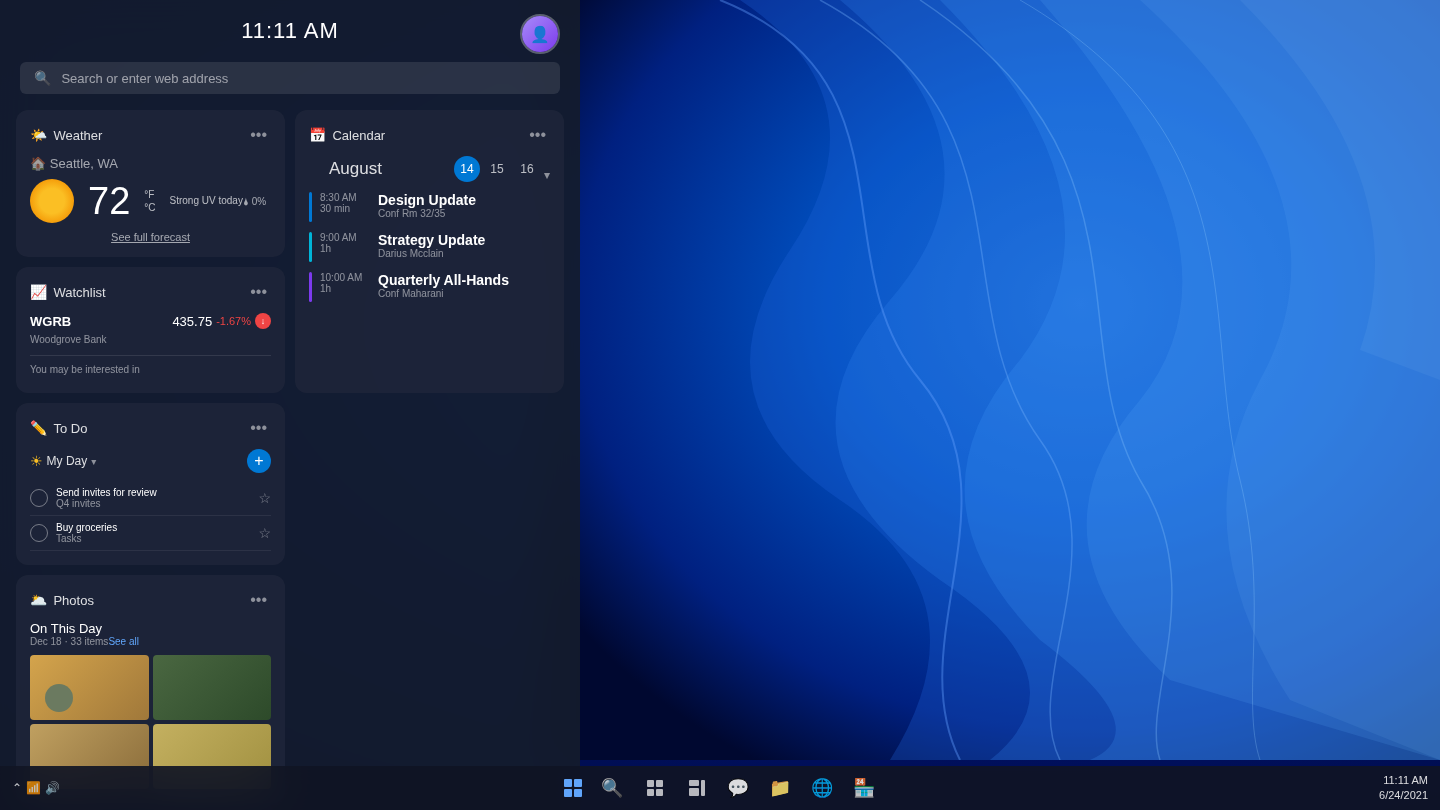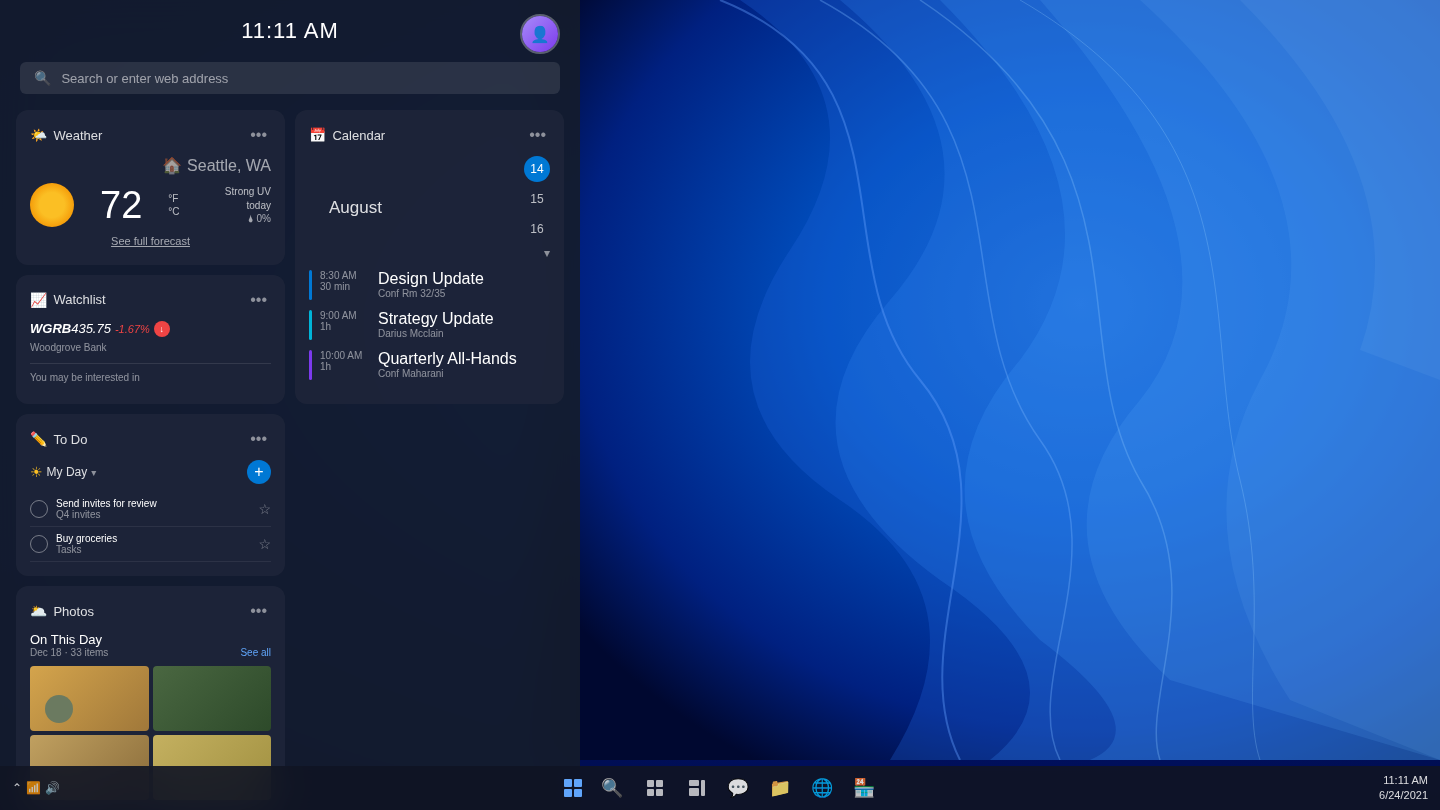--- a/index.html
+++ b/index.html
@@ -135,30 +135,30 @@
     .widget-more {
       color: rgba(255,255,255,0.5);
       cursor: pointer;
       font-size: 16px;
       padding: 2px 4px;
       border-radius: 4px;
     }
 
     
     .weather-location {
-      font-size: 16px;
+      font-size: 13px;
       color: rgba(255,255,255,0.6);
-      text-align: right;
+      text-align: left;
       margin-bottom: 8px;
     }
 
     .weather-main {
       display: flex;
       align-items: center;
-      gap: 26px;
+      gap: 14px;
       margin-bottom: 6px;
     }
 
     .weather-sun {
       width: 44px;
       height: 44px;
       background: radial-gradient(circle, #fbbf24 40%, #f59e0b 70%, transparent 100%);
       border-radius: 50%;
       flex-shrink: 0;
     }
@@ -180,21 +180,21 @@
 
     .weather-desc {
       font-size: 10px;
       color: rgba(255,255,255,0.7);
       text-align: right;
       line-height: 1.4;
     }
 
     .weather-right {
       display: flex;
-      flex-direction: column;
+      flex-direction: row;
       align-items: flex-end;
       flex: 1;
     }
 
     .weather-humidity {
       font-size: 10px;
       color: rgba(255,255,255,0.6);
     }
 
     .weather-forecast-link {
@@ -206,22 +206,22 @@
       text-decoration: underline;
     }
 
     
     .stock-item {
       margin-bottom: 8px;
     }
 
     .stock-main {
       display: flex;
+      justify-content: space-between;
       align-items: baseline;
-      font-style: italic;
     }
 
     .stock-ticker {
       font-size: 13px;
       font-weight: 600;
       color: #fff;
     }
 
     .stock-price {
       font-size: 13px;
@@ -290,21 +290,20 @@
     .cal-month {
       font-size: 17px;
       color: rgba(255,255,255,0.85);
       margin-left: 20px;
     }
 
     .cal-dates {
       display: flex;
       gap: 4px;
       align-items: flex-end;
-      flex-direction: column;
     }
 
     .cal-date {
       width: 26px;
       height: 26px;
       border-radius: 50%;
       display: flex;
       align-items: center;
       justify-content: center;
       font-size: 12px;
@@ -341,22 +340,22 @@
     .cal-event-bar.purple { background: #7c3aed; }
 
     .cal-event-time {
       color: rgba(255,255,255,0.5);
       font-size: 10px;
       width: 50px;
       flex-shrink: 0;
     }
 
     .cal-event-title {
-      font-size: 16px;
-      font-weight: 400;
+      font-size: 14px;
+      font-weight: 700;
       color: #fff;
     }
 
     .cal-event-sub {
       font-size: 10px;
       color: rgba(255,255,255,0.5);
     }
 
     .cal-allday {
       display: flex;
@@ -464,21 +463,20 @@
     }
 
     .photos-day {
       font-size: 13px;
       font-weight: 500;
       color: #fff;
     }
 
     .photos-meta {
       display: flex;
-      justify-content: space-between;
       align-items: center;
     }
 
     .photos-date {
       font-size: 10px;
       color: rgba(255,255,255,0.5);
     }
 
     .photos-see-all {
       font-size: 10px;

